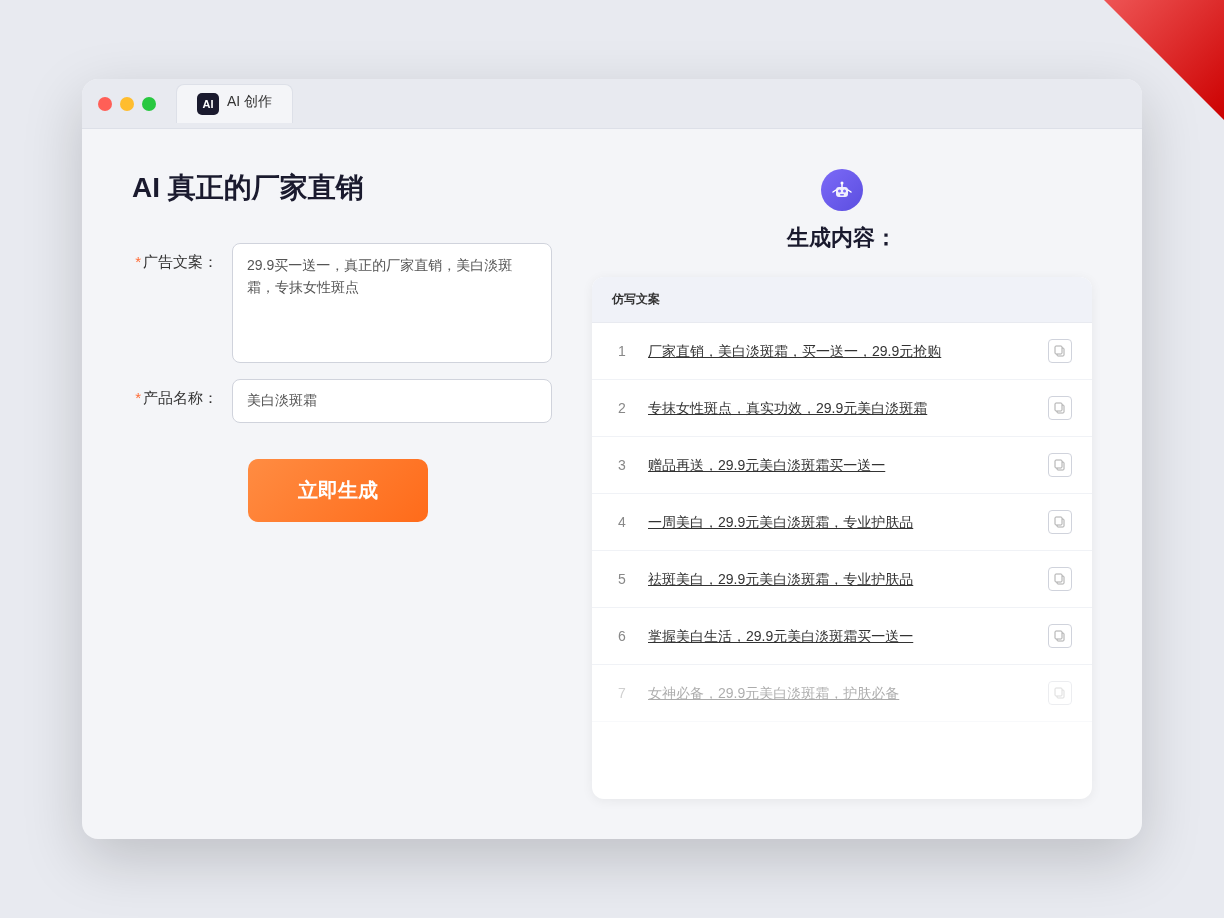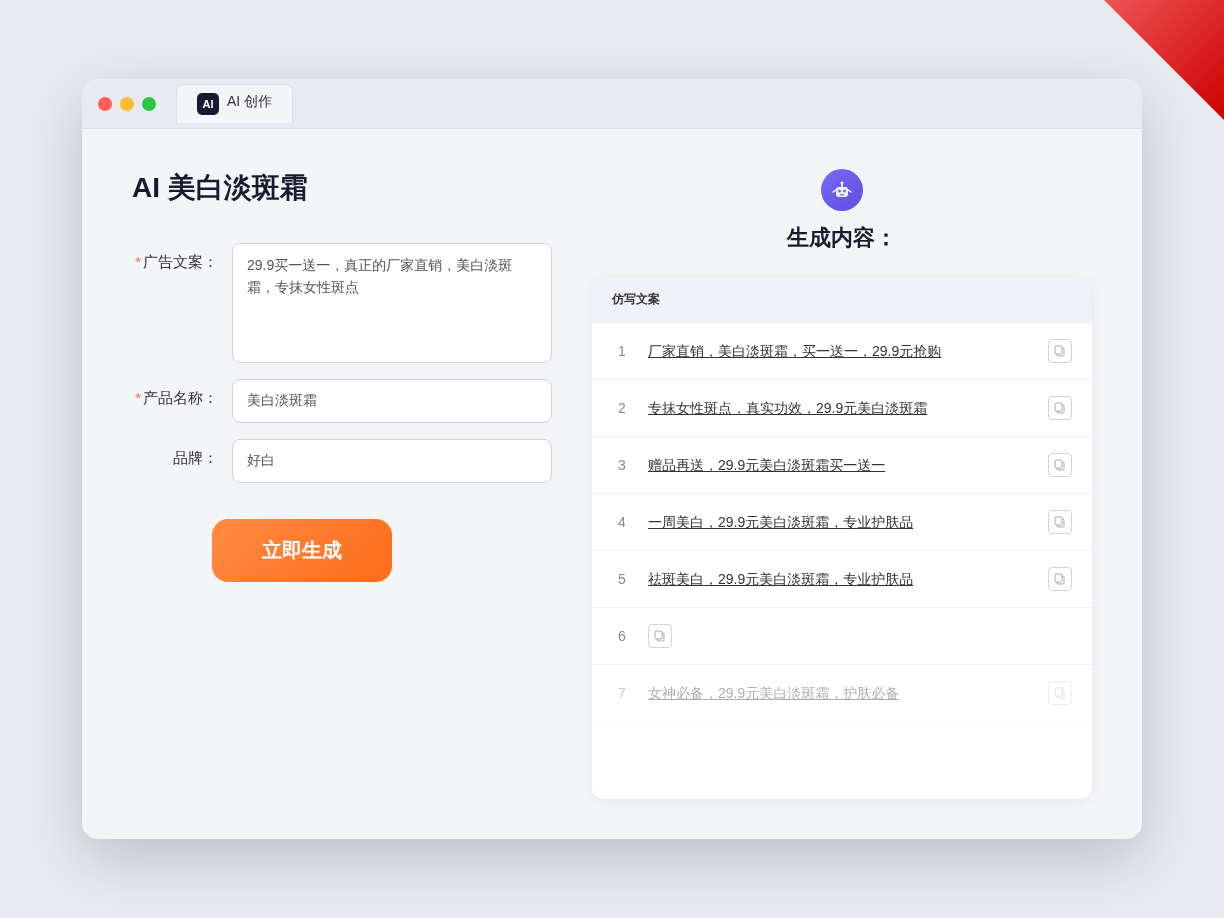--- a/index.html
+++ b/index.html
@@ -150,28 +150,28 @@
     }
 
     input.form-input {
       height: 44px;
     }
 
     .generate-btn {
       background: linear-gradient(135deg, #ff8c42, #ff6b1a);
       color: white;
       border: none;
-      border-radius: 16px;
+      border-radius: 10px;
       padding: 18px 36px;
       font-size: 20px;
       font-weight: 600;
       cursor: pointer;
       width: 180px;
       margin-top: 20px;
-      margin-left: 80px;
+      margin-left: 116px;
     }
 
     
     .right-panel {
       flex: 1;
       display: flex;
       flex-direction: column;
     }
 
     .result-header {
@@ -273,40 +273,36 @@
     </div>
     <div class="tab">
       <div class="tab-icon">AI</div>
       <span>AI 创作</span>
     </div>
   </div>
 
   <div class="main-content">
 
     <div class="left-panel">
-      <h1 class="page-title">AI 美白淡斑霜</h1>
+      <h1 class="page-title">AI 真正的厂家直销</h1>
 
       <div class="form-group">
         <div class="form-label">
           <span class="required-star">*</span><span>广告文案：</span>
         </div>
         <textarea class="form-input" style="">29.9买一送一，真正的厂家直销，美白淡斑霜，专抹女性斑点</textarea>
       </div>
 
       <div class="form-group">
         <div class="form-label">
           <span class="required-star">*</span><span>产品名称：</span>
         </div>
         <input type="text" class="form-input" value="美白淡斑霜" style="">
       </div>
 
-      <div class="form-group">
-        <div class="form-label">品牌：</div>
-        <input type="text" class="form-input" value="好白" style="">
-      </div>
 
       <button class="generate-btn">立即生成</button>
     </div>
 
     <div class="right-panel">
 
       <div class="result-header">
         <div class="robot-icon">
 
           <svg width="24" height="24" viewBox="0 0 24 24" fill="white">
@@ -372,20 +368,21 @@
       <span class="row-text">祛斑美白，29.9元美白淡斑霜，专业护肤品</span>
       <div class="copy-icon">
         <svg width="12" height="12" viewBox="0 0 12 12" fill="none">
           <rect x="3" y="3" width="7" height="8" rx="1" stroke="#aaa" stroke-width="1"></rect>
           <rect x="1" y="1" width="7" height="8" rx="1" stroke="#aaa" stroke-width="1" fill="white"></rect>
         </svg>
       </div>
     </div>
             <div class="table-row">
       <span class="row-num">6</span>
+      <span class="row-text">掌握美白生活，29.9元美白淡斑霜买一送一</span>
       <div class="copy-icon">
         <svg width="12" height="12" viewBox="0 0 12 12" fill="none">
           <rect x="3" y="3" width="7" height="8" rx="1" stroke="#aaa" stroke-width="1"></rect>
           <rect x="1" y="1" width="7" height="8" rx="1" stroke="#aaa" stroke-width="1" fill="white"></rect>
         </svg>
       </div>
     </div>
             <div class="table-row faded">
       <span class="row-num">7</span>
       <span class="row-text">女神必备，29.9元美白淡斑霜，护肤必备</span>

